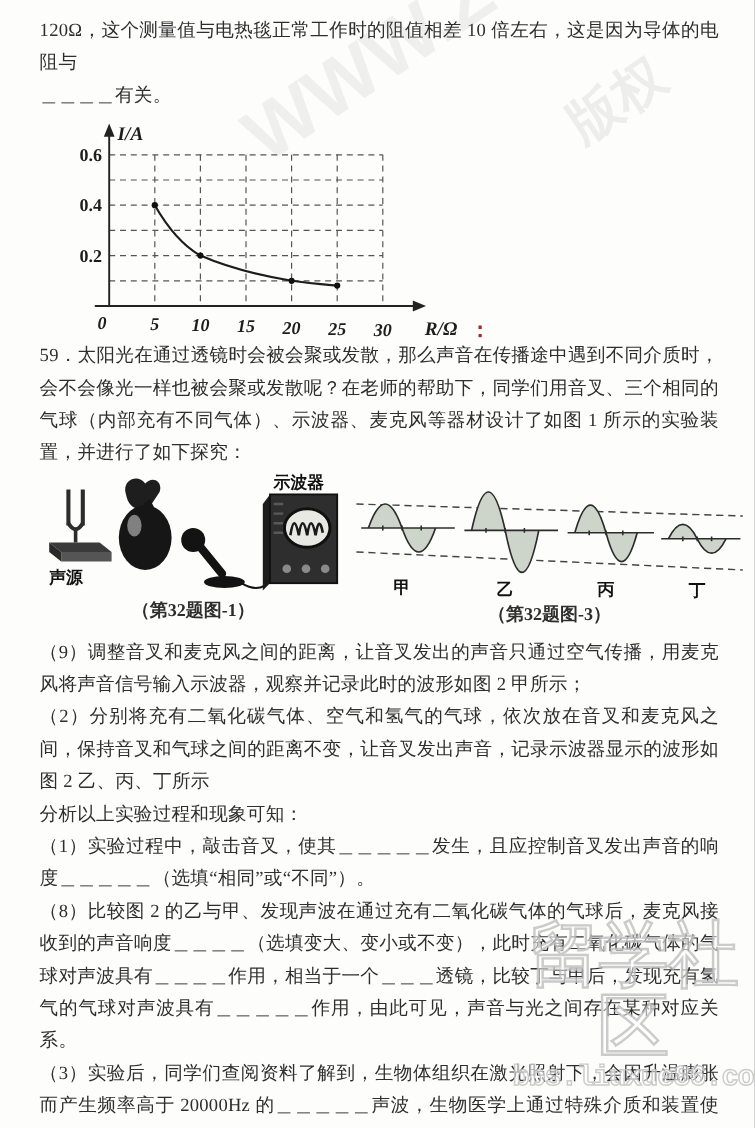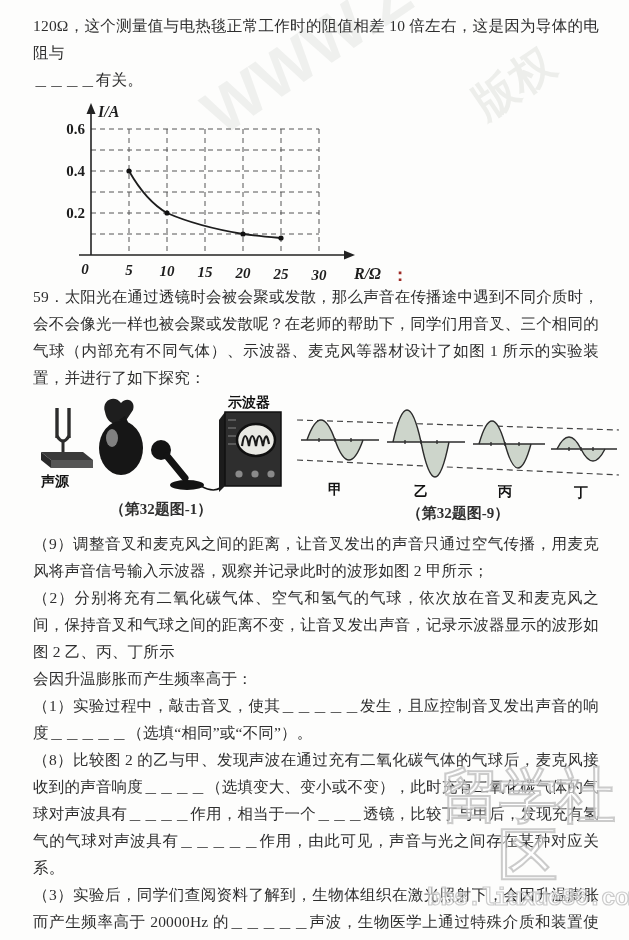--- a/index.html
+++ b/index.html
@@ -178,27 +178,27 @@
           <path class="wavefill" d="M264,55 Q276,31 288,55 Q300,79 312,55"></path>
           <path class="waveaxis" d="M258,55 H324 M276,53 V57 M288,53 V57 M300,53 V57"></path>
         </g>
         <g>
           <text class="cjk-label" x="42" y="100" text-anchor="middle">甲</text>
           <text class="cjk-label" x="128" y="102" text-anchor="middle">乙</text>
           <text class="cjk-label" x="212" y="102" text-anchor="middle">丙</text>
           <text class="cjk-label" x="288" y="103" text-anchor="middle">丁</text>
         </g>
       </svg>
-      <div class="figcap">（第32题图-9）</div>
+      <div class="figcap">（第32题图-3）</div>
     </div>
   </div>
 
   <div class="para">（9）调整音叉和麦克风之间的距离，让音叉发出的声音只通过空气传播，用麦克风将声音信号输入示波器，观察并记录此时的波形如图 2 甲所示；</div>
   <div class="para">（2）分别将充有二氧化碳气体、空气和氢气的气球，依次放在音叉和麦克风之间，保持音叉和气球之间的距离不变，让音叉发出声音，记录示波器显示的波形如图 2 乙、丙、丁所示</div>
-  <div class="para">会因升温膨胀而产生频率高于：</div>
+  <div class="para">分析以上实验过程和现象可知：</div>
   <div class="para">（1）实验过程中，敲击音叉，使其＿＿＿＿＿发生，且应控制音叉发出声音的响度＿＿＿＿＿（选填“相同”或“不同”）。</div>
   <div class="para">（8）比较图 2 的乙与甲、发现声波在通过充有二氧化碳气体的气球后，麦克风接收到的声音响度＿＿＿＿（选填变大、变小或不变），此时充有二氧化碳气体的气球对声波具有＿＿＿＿作用，相当于一个＿＿＿透镜，比较丁与甲后，发现充有氢气的气球对声波具有＿＿＿＿＿作用，由此可见，声音与光之间存在某种对应关系。</div>
   <div class="para">（3）实验后，同学们查阅资料了解到，生物体组织在激光照射下，会因升温膨胀而产生频率高于 20000Hz 的＿＿＿＿＿声波，生物医学上通过特殊介质和装置使这种声波集中并成像，克服纯光学成像的不足，更加有效地进行病情诊断、跟踪和治疗。</div>
 
   <div class="wm-diag">WWW.Z</div>
   <div class="wm-diag2">版权</div>
   <div class="wm-stamp">
     <div class="big">留学社区</div>
     <div class="url">bbs.liuxue86.com</div>
   </div>

